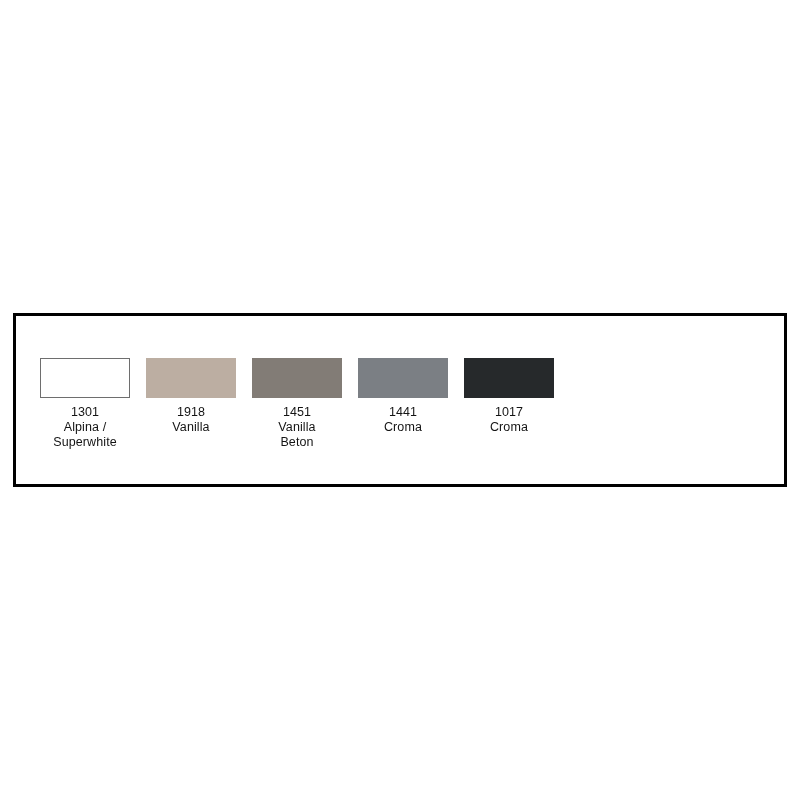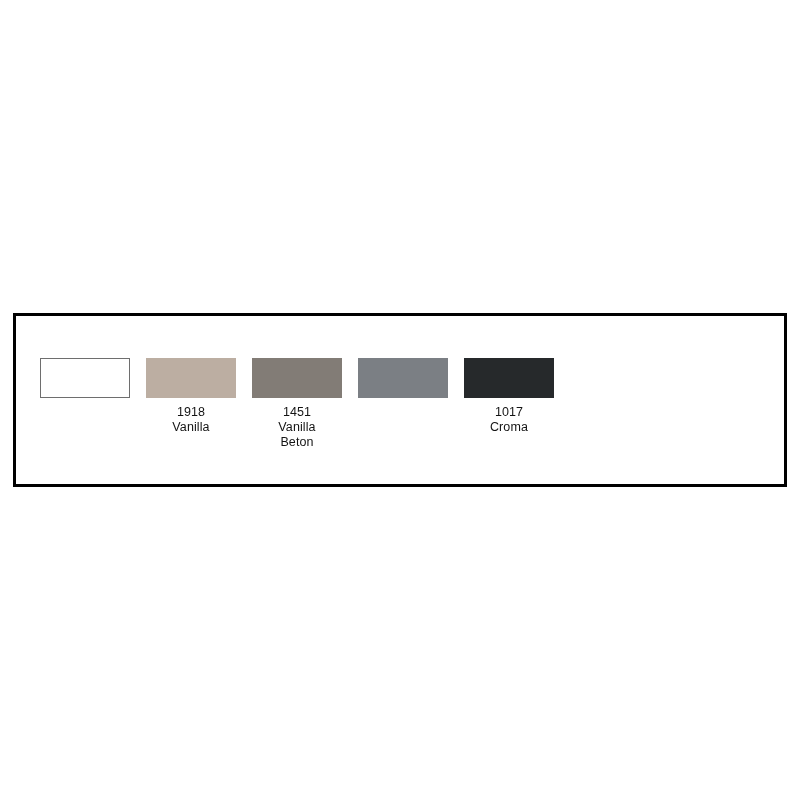--- a/index.html
+++ b/index.html
@@ -75,38 +75,47 @@
     white-space: nowrap;
   }
 </style>
 </head>
 <body>
 
 <div id="swatch-panel">
   <div id="swatch-row">
       <div class="swatch-cell">
         <div class="swatch-chip bordered" style="background: rgb(255, 255, 255); border-color: rgb(110, 110, 110);"></div>
+        <div class="swatch-labels">
+          <span class="swatch-code">1301</span>
+          <span class="swatch-name-line">Alpina /</span>
+          <span class="swatch-name-line">Superwhite</span>
+        </div>
       </div>
       <div class="swatch-cell">
         <div class="swatch-chip" style="background: rgb(188, 174, 162);"></div>
         <div class="swatch-labels">
           <span class="swatch-code">1918</span>
           <span class="swatch-name-line">Vanilla</span>
         </div>
       </div>
       <div class="swatch-cell">
         <div class="swatch-chip" style="background: rgb(130, 124, 118);"></div>
         <div class="swatch-labels">
           <span class="swatch-code">1451</span>
           <span class="swatch-name-line">Vanilla</span>
           <span class="swatch-name-line">Beton</span>
         </div>
       </div>
       <div class="swatch-cell">
         <div class="swatch-chip" style="background: rgb(123, 127, 132);"></div>
+        <div class="swatch-labels">
+          <span class="swatch-code">1441</span>
+          <span class="swatch-name-line">Croma</span>
+        </div>
       </div>
       <div class="swatch-cell">
         <div class="swatch-chip" style="background: rgb(38, 41, 43);"></div>
         <div class="swatch-labels">
           <span class="swatch-code">1017</span>
           <span class="swatch-name-line">Croma</span>
         </div>
       </div>
     </div>
 </div>

